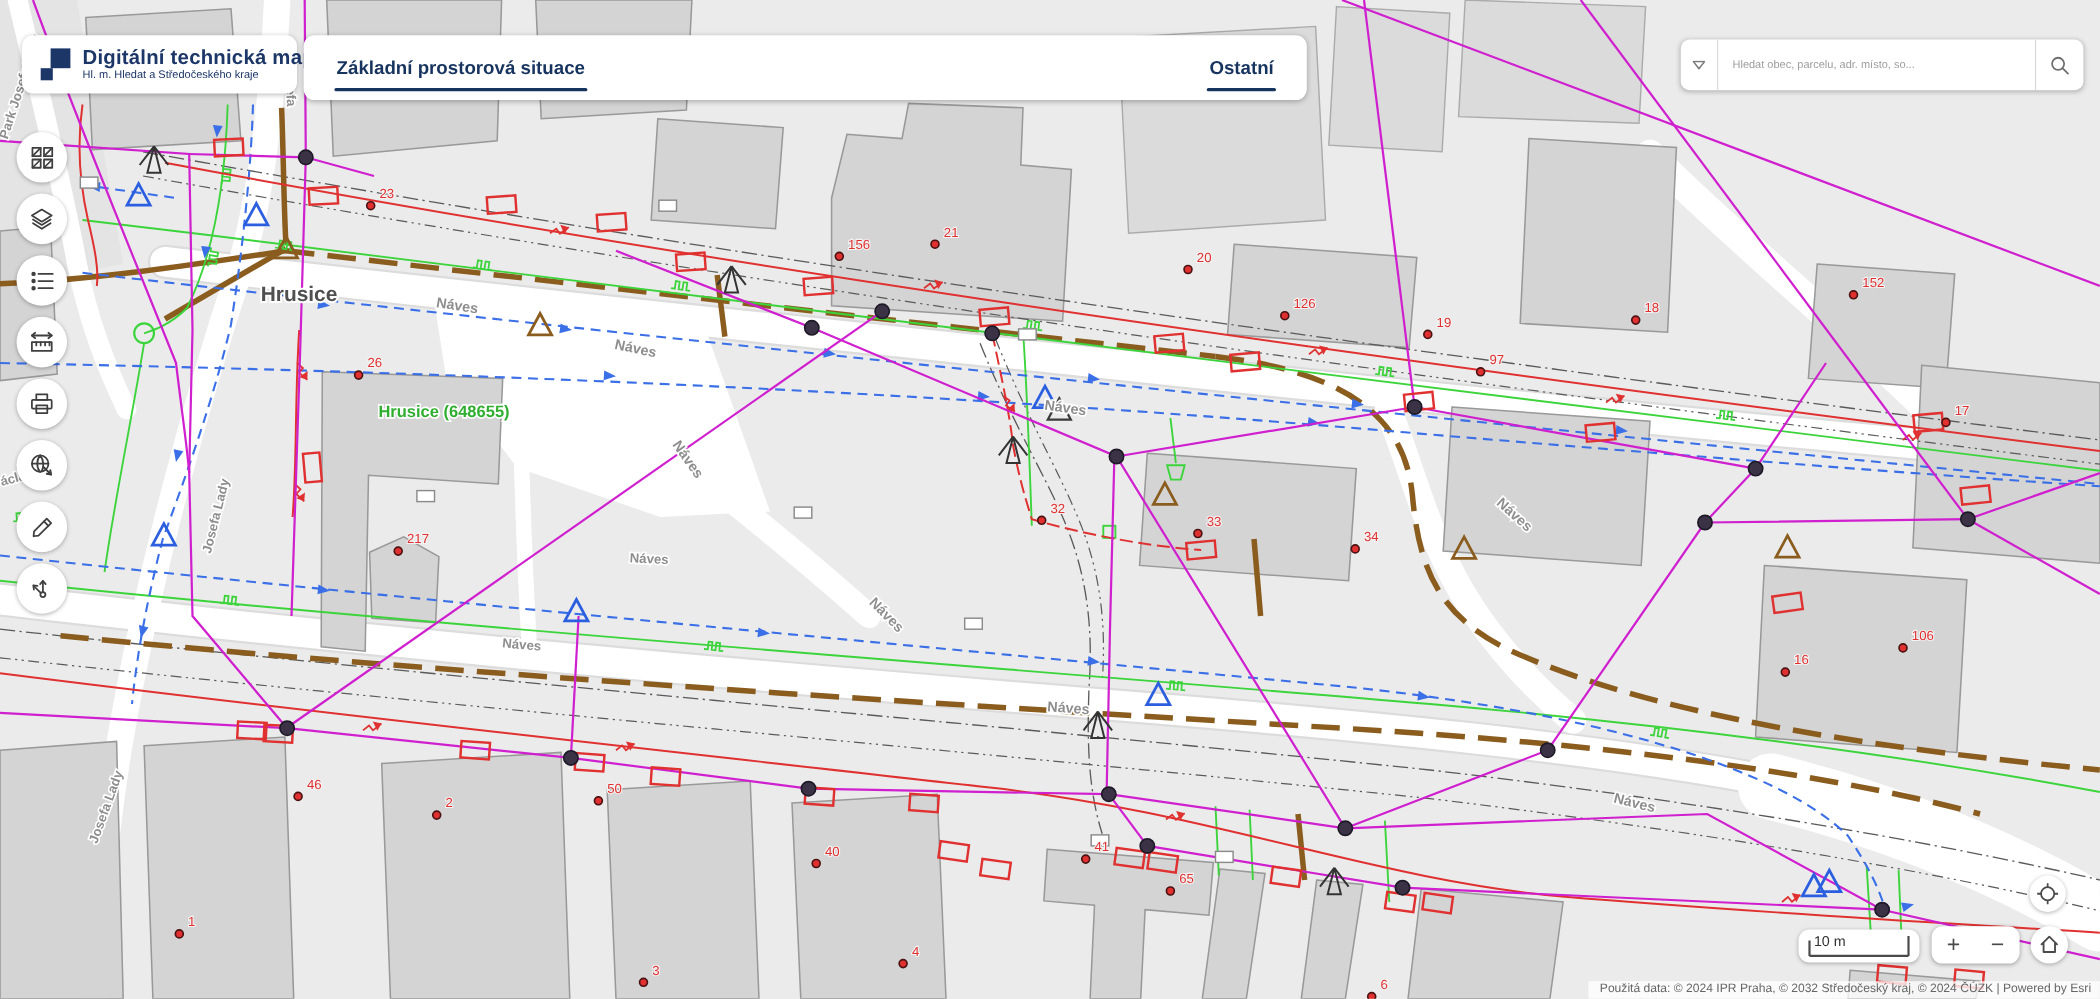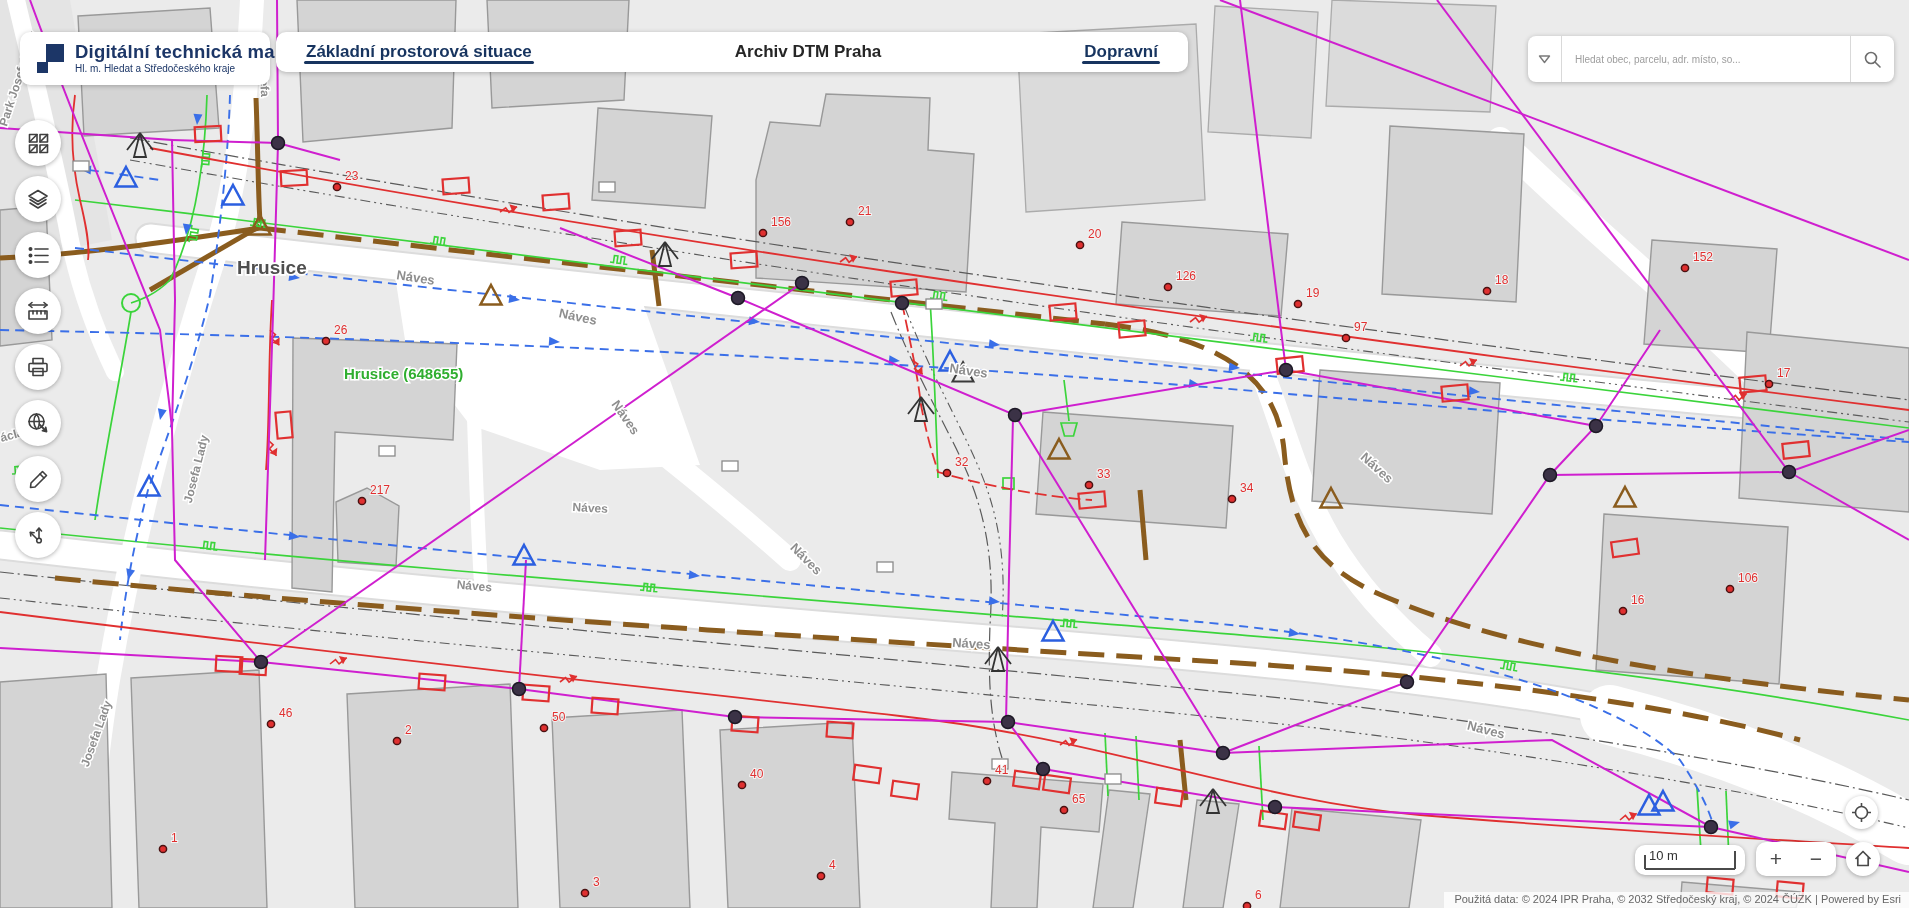--- a/index.html
+++ b/index.html
@@ -40,21 +40,21 @@
   .parcel-dot{fill:#e03030;stroke:#4a1212;stroke-width:1.5;}
   
   .card{position:absolute;background:#fff;border-radius:10px;box-shadow:0 1px 5px rgba(0,0,0,.25);}
   .logo-card{left:20px;top:32px;width:250px;height:53px;display:flex;align-items:center;padding-left:14px;}
   .logo-mark{position:relative;width:32px;height:32px;flex:none;}
   .logo-sq1{position:absolute;right:2px;top:1px;width:18px;height:18px;background:#1c3667;}
   .logo-sq2{position:absolute;left:3px;bottom:2px;width:11px;height:11px;background:#1c3667;}
   .logo-text{margin-left:9px;line-height:1.08;}
   .logo-title{font-size:18.5px;font-weight:700;color:#1c3667;letter-spacing:.2px;white-space:nowrap;}
   .logo-sub{font-size:10px;color:#1c3667;margin-top:2px;white-space:nowrap;}
-  .tabs-card{left:276px;top:32px;width:912px;height:40px;display:flex;align-items:stretch;
+  .tabs-card{left:276px;top:32px;width:912px;height:59px;display:flex;align-items:stretch;
     justify-content:space-between;padding:0 30px;}
   .tab{display:flex;align-items:center;position:relative;font-size:17px;font-weight:700;
     color:#17345f;cursor:pointer;white-space:nowrap;}
   .tab.plain{color:#262626;}
   .tab.active::after{content:"";position:absolute;left:-2px;right:-2px;bottom:8px;height:3px;
     background:#17345f;border-radius:1.5px;}
   .search-card{left:1528px;top:36px;width:366px;height:46px;border-radius:8px;display:flex;
     align-items:center;overflow:hidden;}
   .search-chevron{width:33px;flex:none;display:flex;align-items:center;justify-content:center;cursor:pointer;height:100%;}
   .search-divider{width:1px;height:100%;background:#d9d9d9;flex:none;}
@@ -447,25 +447,22 @@
   <div class="logo-text">
     <div class="logo-title">Digitální technická mapa</div>
     <div class="logo-sub">Hl. m. Hledat a Středočeského kraje</div>
   </div>
 </div>
 
 <nav class="card tabs-card">
   <div class="tab active">
     <span>Základní prostorová situace</span>
   </div>
-  <div class="tab plain">
-    <span>Archiv DTM Praha</span>
-  </div>
   <div class="tab active">
-    <span>Dopravní</span>
+    <span>Ostatní</span>
   </div>
 </nav>
 
 <div class="card search-card">
   <div class="search-chevron">
     <svg width="13" height="9" viewBox="0 0 13 9">
       <path d="M1.5 1 L6.5 7.5 L11.5 1 Z" fill="none" stroke="#7a7a7a" stroke-width="1.4" stroke-linejoin="round"></path>
     </svg>
   </div>
   <div class="search-divider"></div>

